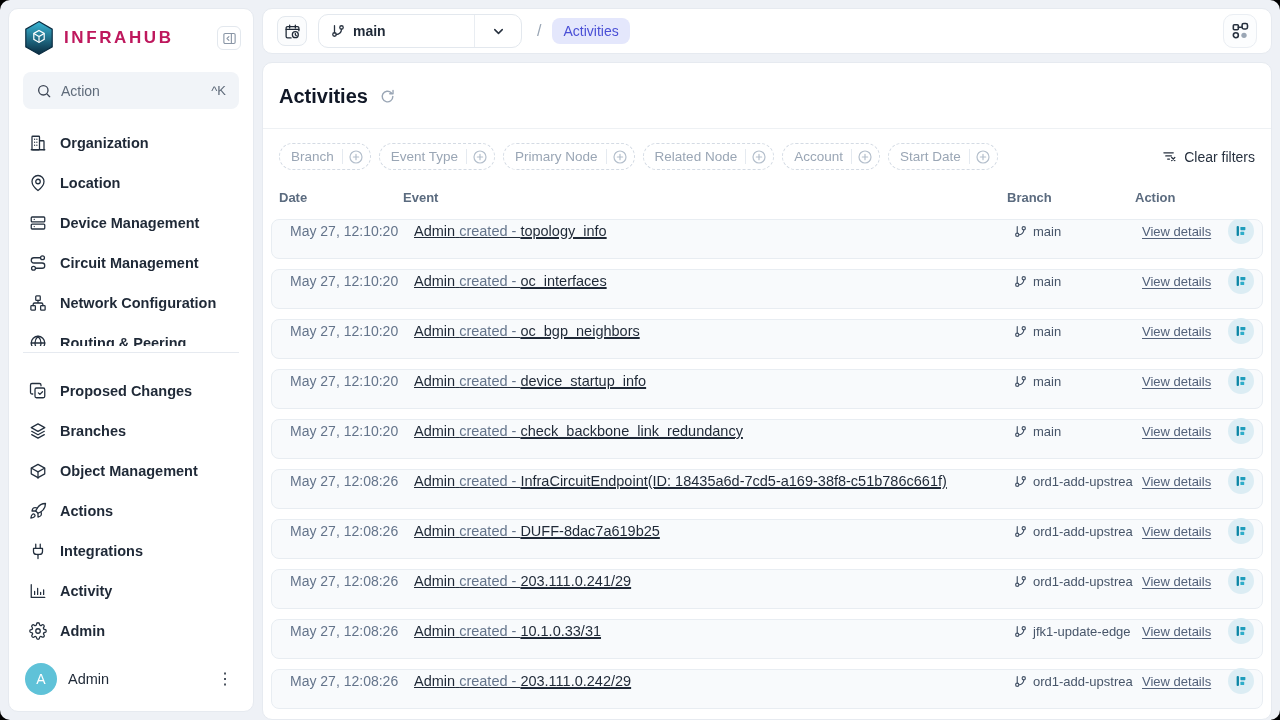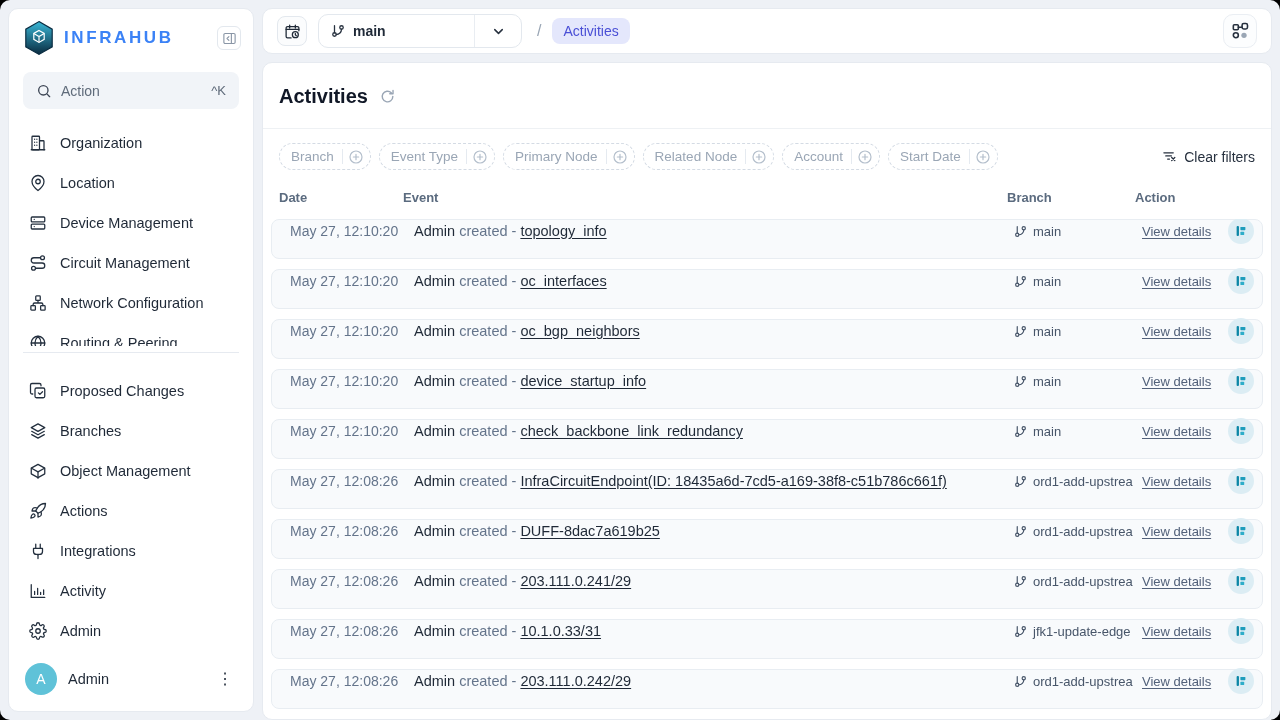--- a/index.html
+++ b/index.html
@@ -4,29 +4,29 @@
 <style>
   html,body{margin:0;padding:0;width:1280px;height:720px;overflow:hidden;background:#000;
     font-family:"Liberation Sans",sans-serif;-webkit-font-smoothing:antialiased;}
   *{box-sizing:border-box;}
   .screen{position:absolute;inset:0;background:#eef1f6;border-radius:10px;display:flex;gap:8px;padding:8px;}
 
   
   .sidebar{width:246px;flex-shrink:0;background:#fff;border:1px solid #e6eaf0;border-radius:10px;
     display:flex;flex-direction:column;overflow:hidden;}
   .logo-row{display:flex;align-items:center;gap:9px;padding:11px 12px 4px 14px;}
-  .brand{font-weight:800;font-size:17px;letter-spacing:2.6px;color:#3b82f6;}
+  .brand{font-weight:800;font-size:17px;letter-spacing:2.6px;color:#be185d;}
   .collapse-btn{margin-left:auto;width:24px;height:24px;border:1px solid #e3e8ee;border-radius:6px;
     background:#fff;color:#8a96a6;display:flex;align-items:center;justify-content:center;cursor:pointer;padding:0;}
   .collapse-btn svg{width:15px;height:15px;}
   .search-box{margin:12px 14px 2px;background:#f1f4f8;border-radius:8px;height:38px;display:flex;
     align-items:center;padding:0 13px;gap:9px;color:#5f6b7a;font-size:14px;cursor:pointer;}
   .search-box svg{width:16px;height:16px;color:#3c4554;}
   .kbd{margin-left:auto;color:#5f6b7a;font-size:13px;}
-  .nav{padding:12px 6px 0;}
+  .nav{padding:12px 6px 0;font-weight:bold;}
   .nav.clip{height:240px;overflow:hidden;}
   .nav-item{display:flex;align-items:center;gap:13px;height:40px;padding:0 14px;font-size:14.5px;
     color:#1f2937;border-radius:8px;cursor:pointer;white-space:nowrap;}
   .nav-item svg{width:18px;height:18px;color:#24303f;flex-shrink:0;}
   .side-divider{border:none;border-top:1px solid #e6eaf0;margin:6px 14px;}
   .user-row{margin-top:auto;display:flex;align-items:center;gap:11px;padding:12px 16px 16px;}
   .avatar{width:32px;height:32px;border-radius:50%;background:#5fc2d8;color:#fff;display:flex;
     align-items:center;justify-content:center;font-size:14px;}
   .user-name{font-size:14.5px;color:#1f2937;}
   .kebab{margin-left:auto;background:none;border:none;color:#27313f;font-size:16px;cursor:pointer;
@@ -74,21 +74,21 @@
   
   .thead{display:flex;align-items:center;padding:8px 24px 14px 16px;font-size:13px;font-weight:600;color:#5b6b7f;}
   .c-date{width:124px;flex-shrink:0;}
   .c-event{flex:1;min-width:0;}
   .c-branch{width:128px;flex-shrink:0;}
   .c-action{width:112px;flex-shrink:0;display:flex;align-items:center;}
   .rows{flex:1;overflow:hidden;padding:0 8px;}
   .row{display:flex;align-items:center;height:40px;background:#f8fafc;border:1px solid #e8edf2;
     border-radius:8px;margin-bottom:10px;padding:0 8px 16px 18px;}
   .cell-date{font-size:14px;color:#64748b;}
-  .cell-event{font-size:14.5px;color:#1f2937;white-space:nowrap;overflow:hidden;}
+  .cell-event{font-size:14.5px;color:#1f2937;white-space:nowrap;overflow:hidden;text-decoration:underline;}
   .cell-event .verb{color:#64748b;}
   .cell-event a{color:#1f2937;text-decoration:underline;text-underline-offset:2px;cursor:pointer;}
   .cell-branch{display:flex;align-items:center;gap:6px;font-size:13px;color:#475569;white-space:nowrap;overflow:hidden;}
   .cell-branch svg{width:13px;height:13px;flex-shrink:0;color:#475569;}
   .cell-action{justify-content:flex-start;gap:9px;}
   .view-link{font-size:13px;color:#52617a;text-decoration:underline;text-underline-offset:2px;cursor:pointer;white-space:nowrap;}
   .tree-btn{width:26px;height:26px;border-radius:50%;background:#dcedf4;border:none;display:flex;
     align-items:center;justify-content:center;cursor:pointer;padding:0;margin-left:auto;}
   .tree-btn svg{width:14px;height:14px;}
 </style>

